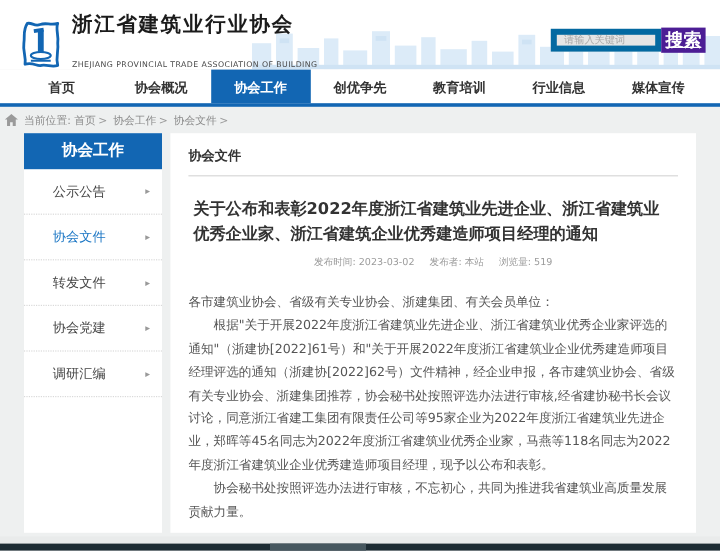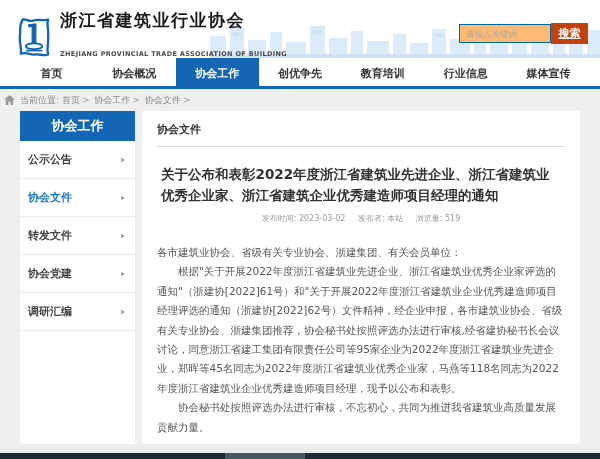--- a/index.html
+++ b/index.html
@@ -8,39 +8,39 @@
     font-family: "DejaVu Sans", "Liberation Sans", sans-serif;
     background:#eef0f0; position:relative; overflow:hidden;
   }
   
   .header { height:58px; background:#fff; position:relative; overflow:hidden; }
   .skyline { position:absolute; right:0; bottom:0; z-index:0; }
   .logo-row { position:relative; z-index:1; display:flex; align-items:flex-end; padding:9px 0 0 16px; }
   .emblem { width:36px; height:42px; flex:0 0 auto; }
   .logo-text { margin-left:8px; }
   .logo-title { font-size:17px; font-weight:bold; color:#1b1b1b; letter-spacing:1.5px; }
-  .logo-sub { font-size:6.5px; color:#4a4a4a; font-weight:bold; letter-spacing:0.35px; margin-top:18px; }
+  .logo-sub { font-size:6.5px; color:#4a4a4a; font-weight:normal; letter-spacing:0.35px; margin-top:18px; }
   .search-box { position:absolute; z-index:2; top:23px; right:12px; display:flex; align-items:center; }
-  .search-box input { width:92px; height:19px; border:1px solid #0369a1; background:#fdba74; font-size:8.5px; padding:0 6px; color:#444; outline:none; font-family:inherit; }
+  .search-box input { width:92px; height:19px; border:5px solid #0369a1; background:#e5e5e5; font-size:8.5px; padding:0 6px; color:#444; outline:none; font-family:inherit; }
   .search-box input::placeholder { color:#a9a9a9; }
-  .search-box button { width:37px; height:21px; border:none; background:#c2410c; color:#fff; font-size:11px; font-weight:bold; cursor:pointer; font-family:inherit;text-decoration:underline; }
+  .search-box button { width:37px; height:21px; border:none; background:#4c1d95; color:#fff; font-size:15px; font-weight:bold; cursor:pointer; font-family:inherit;text-decoration:underline; }
   
   .nav { height:31px; background:#fff; border-bottom:3px solid #1266b3; display:flex; padding:0 10px; position:relative; z-index:3; }
   .nav-item { flex:1; text-align:center; line-height:31px; font-size:11px; font-weight:bold; color:#333; text-decoration:none; cursor:pointer; white-space:nowrap; }
   .nav-item.active { background:#1266b3; color:#fff; }
   
   .breadcrumb { height:22px; display:flex; align-items:center; padding-left:4px; font-size:9px; color:#8a8a8a; background:#eef0f0; }
   .breadcrumb .home-ic { margin-right:5px; }
   .crumb { color:#8a8a8a; text-decoration:none; cursor:pointer; }
   .sep { color:#9a9a9a; margin:0 2px; }
   
   .main { display:flex; align-items:stretch; padding:0 20px; gap:7px; height:333px; }
   .sidebar { width:115px; background:#fff; flex:0 0 auto; }
   .sidebar-title { height:30px; background:#1266b3; color:#fff; font-size:13px; font-weight:bold; text-align:center; line-height:30px; }
-  .side-item { display:flex; justify-content:space-between; align-items:center; height:38px; padding:0 10px 0 8px; font-size:11px; color:#454545; border-bottom:1px dotted #d9d9d9; text-decoration:none; cursor:pointer;font-weight:bold; }
+  .side-item { display:flex; justify-content:space-between; align-items:center; height:38px; padding:0 10px 0 24px; font-size:11px; color:#454545; border-bottom:1px dotted #d9d9d9; text-decoration:none; cursor:pointer; }
   .side-item.active .side-label { color:#1b76c4; }
   .side-item .arrow { font-size:8px; color:#999; }
   .content { flex:1; background:#fff; padding:11px 15px 10px 15px; overflow:hidden; }
   .section-title { font-size:11px; font-weight:bold; color:#333; padding-bottom:9px; border-bottom:1px solid #d8d8d8; }
   .article-title { margin-top:17px; text-align:left; font-size:13.5px; font-weight:bold; color:#333; line-height:1.55; padding:0 4px; }
   .meta { text-align:center; font-size:8px; color:#9b9b9b; margin-top:7px; }
   .meta-item { margin:0 5px; }
   .body-text { margin-top:19px; font-size:10.5px; color:#555; line-height:1.85; }
   .body-text p.indent { text-indent:2em; }
   

